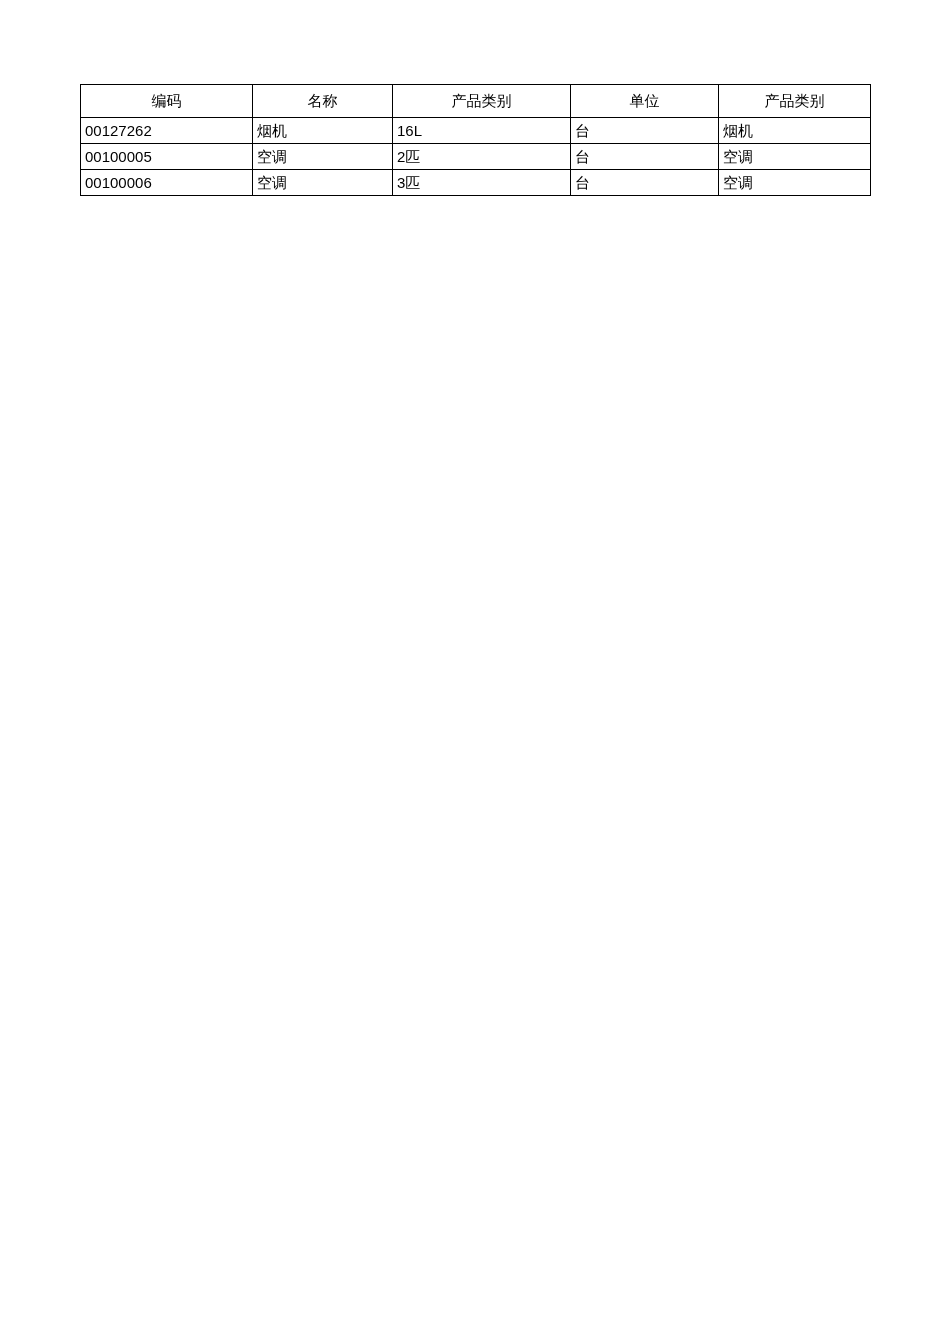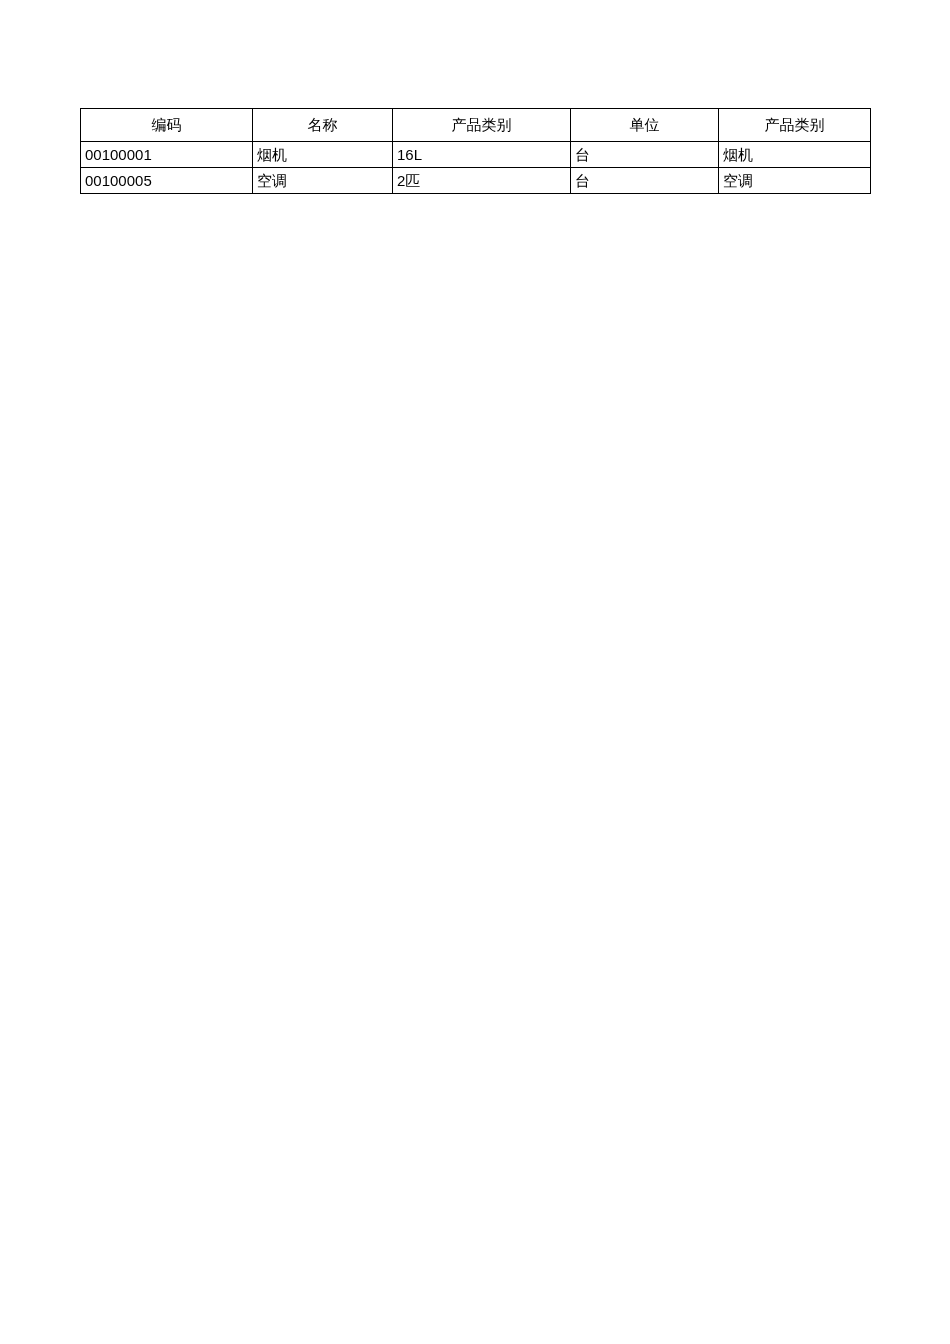--- a/index.html
+++ b/index.html
@@ -13,21 +13,20 @@
     font-family: "Liberation Sans", sans-serif;
     color: #000000;
     position: relative;
     overflow: hidden;
   }
   .sheet {
     position: absolute;
     left: 80px;
     top: 84px;
     width: 790px;
-    margin-top: 24px;
   }
   table.product-table {
     border-collapse: collapse;
     table-layout: fixed;
     width: 790px;
     font-size: 15px;
   }
   table.product-table col.c-code    { width: 172px; }
   table.product-table col.c-name    { width: 140px; }
   table.product-table col.c-spec    { width: 178px; }
@@ -69,28 +68,35 @@
       <tr>
         <th>编码</th>
         <th>名称</th>
         <th>产品类别</th>
         <th>单位</th>
         <th>产品类别</th>
       </tr>
     </thead>
     <tbody>
       <tr>
-        <td>00100001</td>
+        <td>00127262</td>
         <td>烟机</td>
         <td>16L</td>
         <td>台</td>
         <td>烟机</td>
       </tr>
       <tr>
         <td>00100005</td>
         <td>空调</td>
         <td>2匹</td>
         <td>台</td>
         <td>空调</td>
       </tr>
+      <tr>
+        <td>00100006</td>
+        <td>空调</td>
+        <td>3匹</td>
+        <td>台</td>
+        <td>空调</td>
+      </tr>
     </tbody>
   </table>
 </div>
 
 </body></html>

